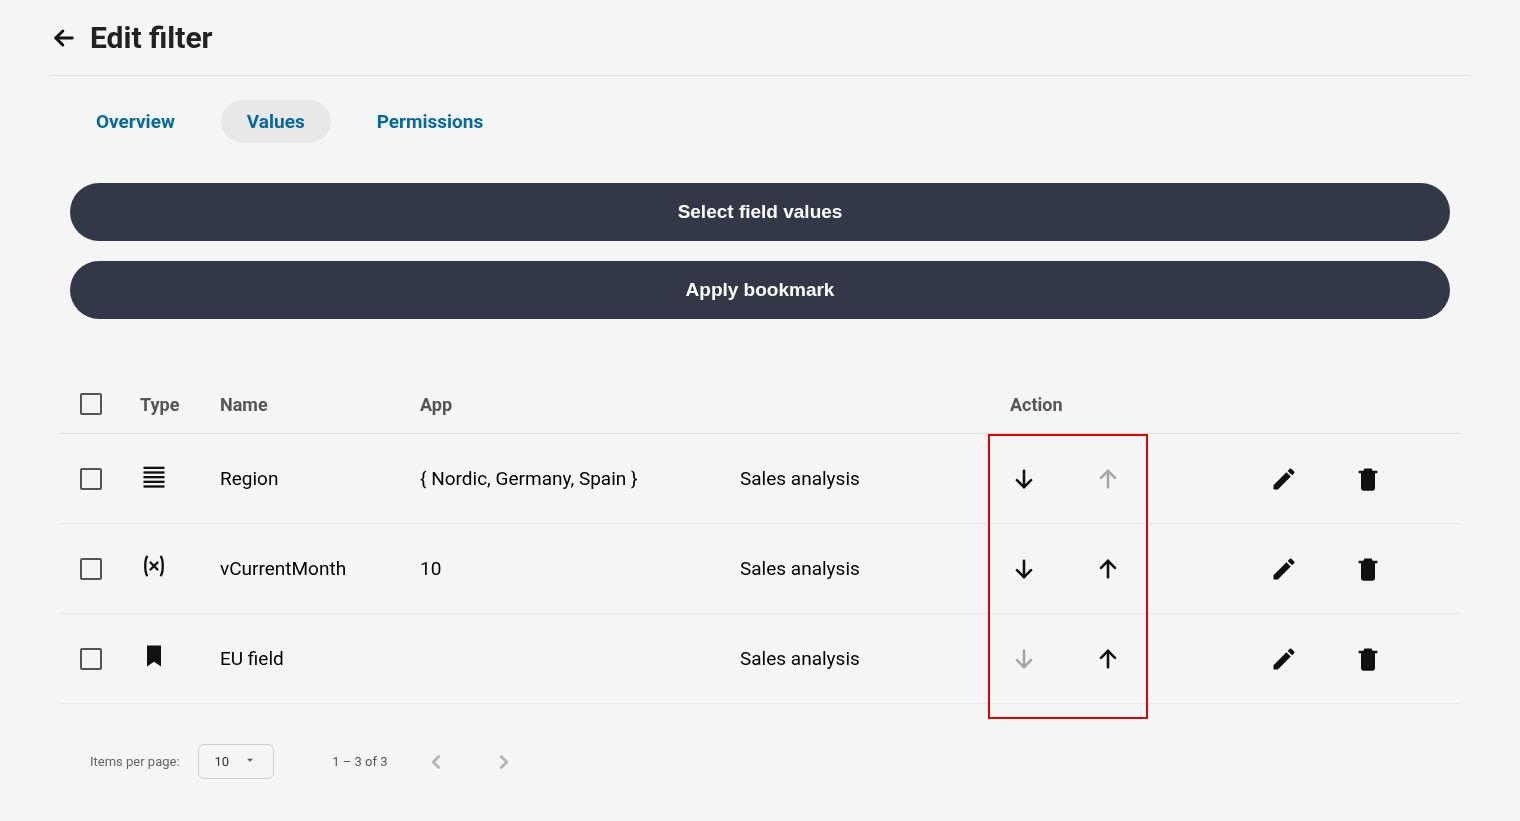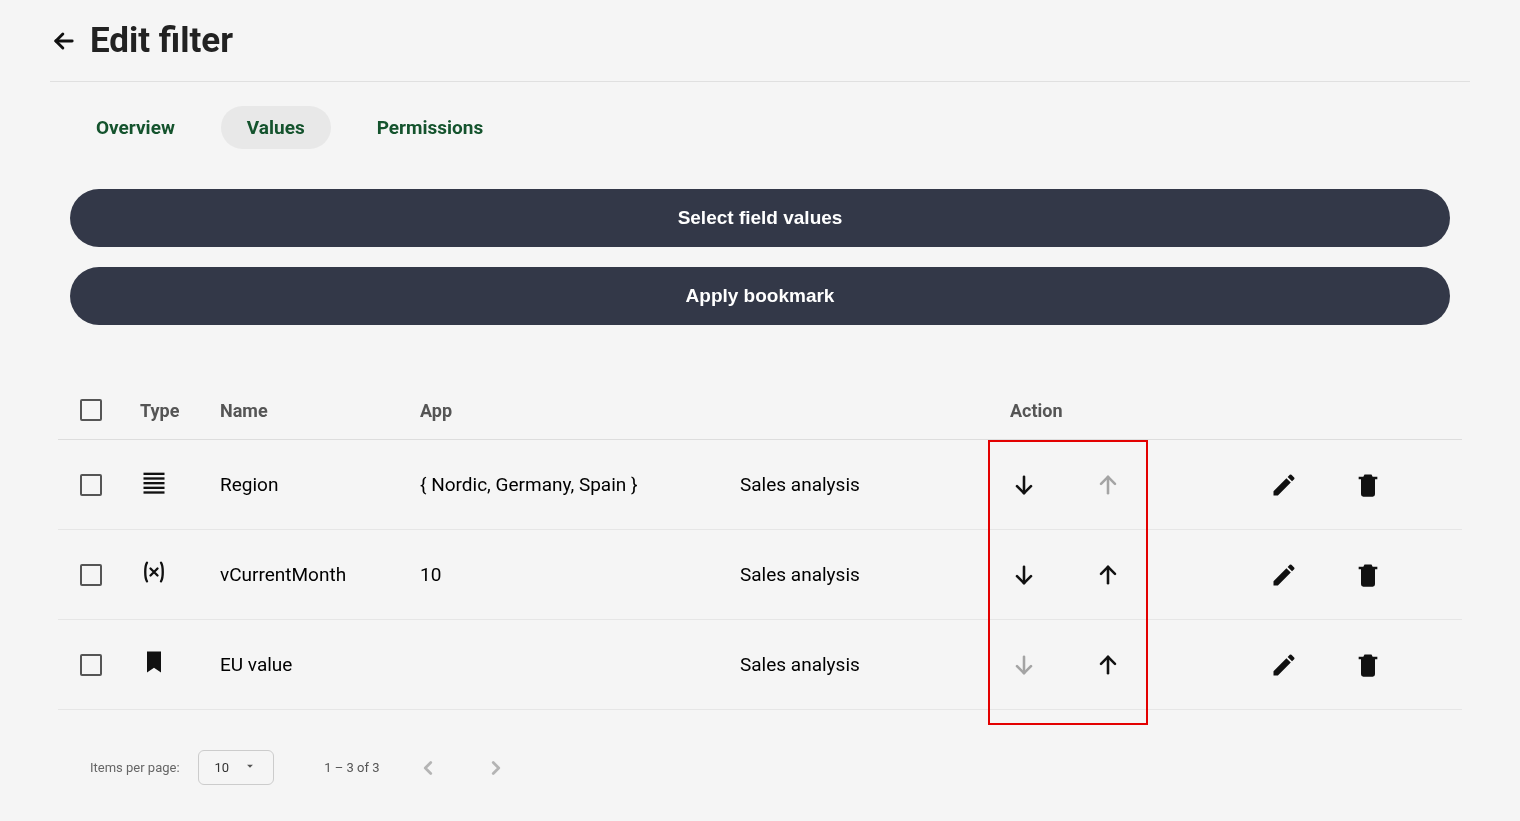--- a/index.html
+++ b/index.html
@@ -19,35 +19,35 @@
     gap: 12px;
     padding-bottom: 20px;
     border-bottom: 1px solid #e0e0e0;
   }
   .back-arrow {
     width: 28px;
     height: 28px;
     cursor: pointer;
   }
   .page-title {
-    font-size: 35px;
+    font-size: 30px;
     font-weight: 700;
   }
   .tabs {
     display: flex;
     gap: 20px;
     padding: 24px 20px 40px 20px;
   }
   .tab {
     font-size: 19px;
     font-weight: 700;
     padding: 10px 26px;
     border-radius: 26px;
     cursor: pointer;
-    color: #14532d;
+    color: #0369a1;
   }
   .tab.inactive { background: transparent; }
   .tab.active { background: #e8e8e8; }
   .action-buttons {
     display: flex;
     justify-content: flex-end;
     gap: 20px;
     padding: 0 20px 60px 20px;
     flex-direction: column;
   }
@@ -113,21 +113,21 @@
   .select-box {
     display: flex;
     align-items: center;
     gap: 14px;
     border: 1px solid #ccc;
     border-radius: 6px;
     padding: 8px 16px;
     color: #333;
     cursor: pointer;
   }
-  .page-range { margin-left: 32px; margin-right: 20px; color:#555; }
+  .page-range { margin-left: 40px; margin-right: 20px; color:#555; }
   .nav-chevron { width: 22px; height: 22px; opacity: .4; cursor: pointer; }
   .col-name, .col-value, .col-app { color: #000000; }
   .table-container { position: relative; }
   .highlight-overlay {
     position: absolute;
     top: 0;
     left: 930px;
     width: 160px;
     height: 285px;
     border: 2px solid #e30000;
@@ -261,21 +261,21 @@
 
       <div class="trow">
         <div>
             <div class="checkbox"></div>
           </div>
         <div class="type-icon">
           <svg viewBox="0 0 24 24" fill="#111">
               <path d="M6 3h12v18l-6-4-6 4V3z"></path>
             </svg>
         </div>
-        <div class="col-name">EU value</div>
+        <div class="col-name">EU field</div>
         <div class="col-value"></div>
         <div class="col-app">Sales analysis</div>
         <div class="action-col">
           <span class="icon-btn disabled">
             <svg viewBox="0 0 24 24" fill="none" stroke="#111" stroke-width="2.2" stroke-linecap="round" stroke-linejoin="round">
                 <path d="M12 5v14"></path>
                 <path d="M6 13l6 6 6-6"></path>
               </svg>
           </span>
           <span class="icon-btn">

